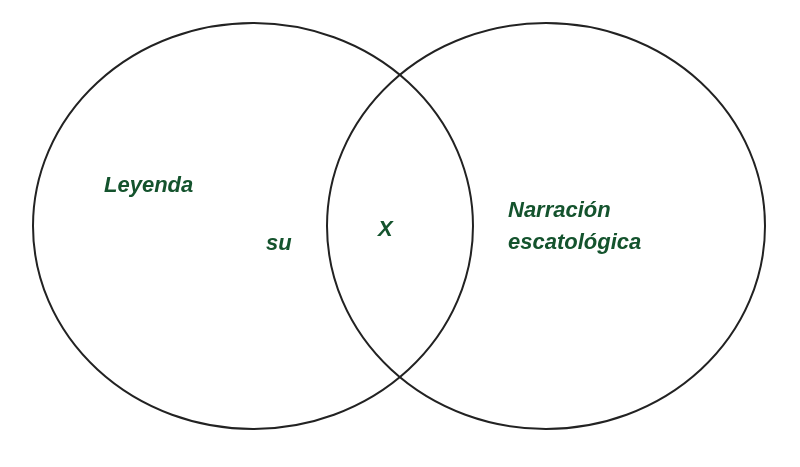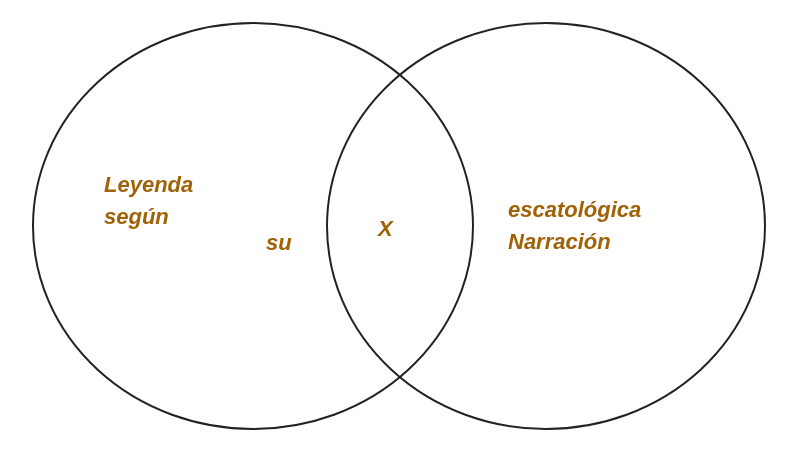--- a/index.html
+++ b/index.html
@@ -3,39 +3,38 @@
   <meta charset="utf-8">
   <style>
     html, body { margin: 0; padding: 0; background: #ffffff; }
     body { width: 800px; height: 467px; position: relative; overflow: hidden; }
     svg.venn { position: absolute; left: 0; top: 0; }
     .label {
       position: absolute;
       font-family: "Liberation Sans", sans-serif;
       font-weight: bold;
       font-style: italic;
-      color: #a16207;
+      color: #14532d;
       font-size: 22px;
       line-height: 32px;
       white-space: nowrap;
     }
   </style>
 </head>
 <body>
 
 <svg class="venn" width="800" height="467" viewBox="0 0 800 467">
   <ellipse cx="253" cy="226" rx="220" ry="203" fill="none" stroke="#222222" stroke-width="2"></ellipse>
   <ellipse cx="546" cy="226" rx="219" ry="203" fill="none" stroke="#222222" stroke-width="2"></ellipse>
 </svg>
 
 <div class="label" style="left:104px; top:169px;">
   <div>Leyenda</div>
-  <div>según</div>
 </div>
 
 <div class="label" style="left:266px; top:211px;margin-top:16px;">su</div>
 
 <div class="label" style="left:378px; top:213px;">X</div>
 
 <div class="label" style="left:508px; top:194px;">
+  <div>Narración</div>
   <div>escatológica</div>
-  <div>Narración</div>
 </div>
 
 </body></html>

